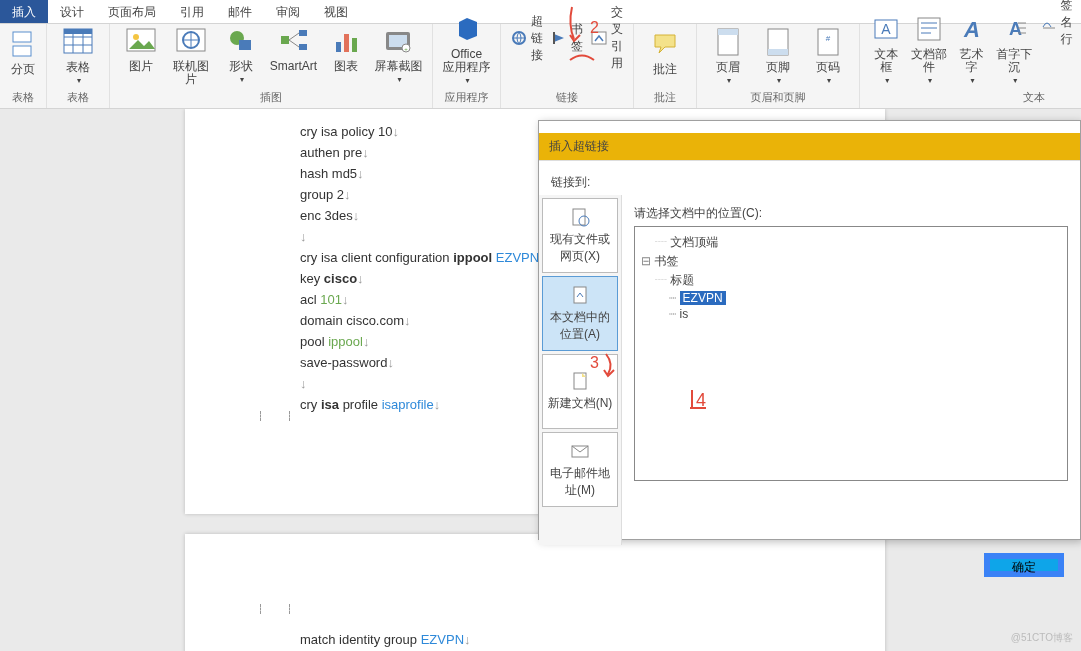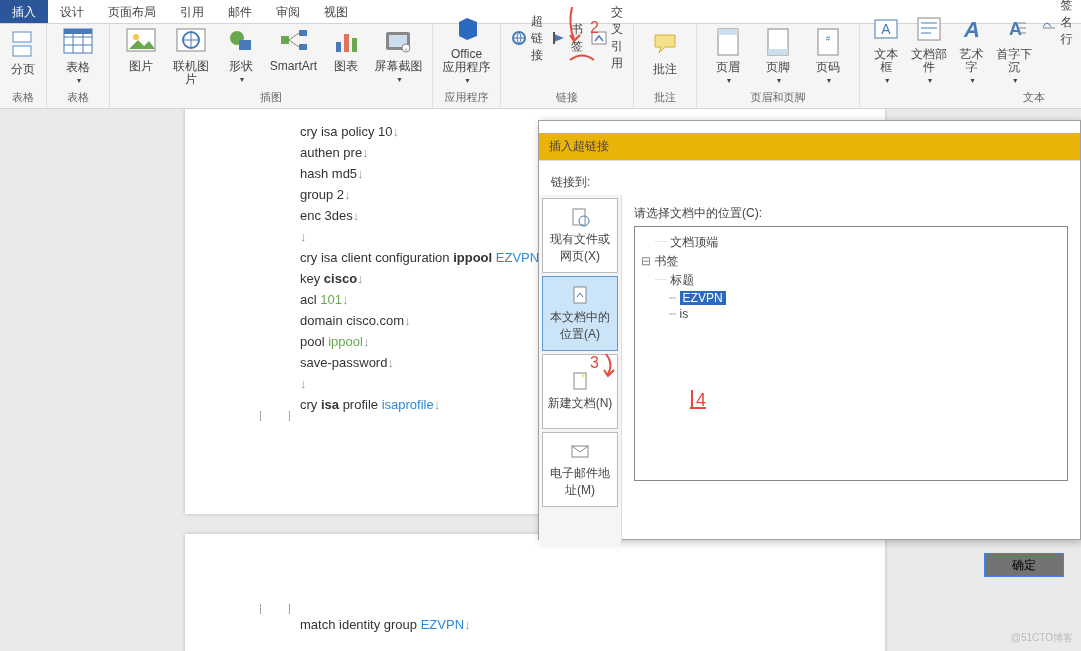--- a/index.html
+++ b/index.html
@@ -17,21 +17,21 @@
 .small{display:flex;align-items:center;height:20px;padding:1px 4px;cursor:pointer;font-size:12px;color:#444;}
 .small .icn{width:16px;height:16px;margin-right:4px;display:flex;align-items:center;justify-content:center;}
 .smallcol{display:flex;flex-direction:row;padding-top:2px;}
 svg{display:block;}
 .doc-area{position:absolute;left:0;top:109px;right:0;bottom:0;background:#eaeaea;overflow:hidden;}
 .page{position:absolute;background:#fff;box-shadow:0 0 4px rgba(0,0,0,.2);}
 .p1{left:185px;top:0;width:700px;height:405px;}
 .p2{left:185px;top:425px;width:700px;height:220px;}
 .doc-text{position:absolute;left:115px;font-size:13px;line-height:21px;color:#333;}
 .p1 .doc-text{top:12px;}
-.p2 .doc-text{top:80px;}
+.p2 .doc-text{top:95px;}
 .mark{color:#999;}
 .green{color:#6aa84f;}
 .link{color:#2e89d9;}
 .bold{font-weight:600;}
 .dlg{position:absolute;left:538px;top:120px;width:543px;height:420px;background:#fff;border:1px solid #a0a0a0;box-shadow:2px 2px 8px rgba(0,0,0,.25);}
 .dlg-title{height:28px;background:#eab308;border-bottom:1px solid #ddd;padding:5px 10px;font-size:12px;color:#444;margin-top:12px;}
 .dlg-body{display:flex;height:calc(100% - 68px);}
 .leftcol{width:83px;border-right:1px solid #ddd;background:#f5f5f5;}
 .lbtn{height:75px;border:1px solid #bbb;margin:3px;background:#fff;display:flex;flex-direction:column;align-items:center;justify-content:center;font-size:12px;text-align:center;cursor:pointer;padding:3px;}
 .lbtn.sel{background:#cce4f7;border-color:#5a9bd5;}
@@ -40,21 +40,21 @@
 .row{display:flex;align-items:center;margin-bottom:10px;}
 .row label{width:110px;font-size:12px;color:#333;}
 .row input{flex:1;height:22px;border:1px solid #888;padding:0 6px;font-size:12px;}
 .linkto{padding:8px 8px 0 12px;font-size:12px;}
 .tree{border:1px solid #888;height:255px;padding:6px;font-size:12px;overflow:auto;}
 .tree-node{padding:1px 0 1px 0;}
 .tree-ind1{padding-left:14px;}
 .tree-ind2{padding-left:28px;}
 .sel-node{background:#2b6bbf;color:#fff;display:inline-block;padding:0 3px;}
 .dlg-foot{height:40px;display:flex;align-items:center;justify-content:flex-end;padding:0 16px;}
-.btn{min-width:80px;height:24px;border:1px solid #3b82f6;background:#737373;cursor:pointer;font-size:12px;}
+.btn{min-width:80px;height:24px;border:6px solid #3b82f6;background:#0ea5e9;cursor:pointer;font-size:12px;}
 .annot{position:absolute;pointer-events:none;}
 .red{color:#e24a3b;stroke:#e24a3b;fill:none;}
 .watermark{position:absolute;right:8px;bottom:6px;color:#bbb;font-size:10px;}
 .dashes{border:1px dashed #999;position:absolute;}
 .drop{font-size:8px;margin-left:2px;margin-top:3px;}
 </style>
 </head>
 <body>
 
 <div class="tabs">

